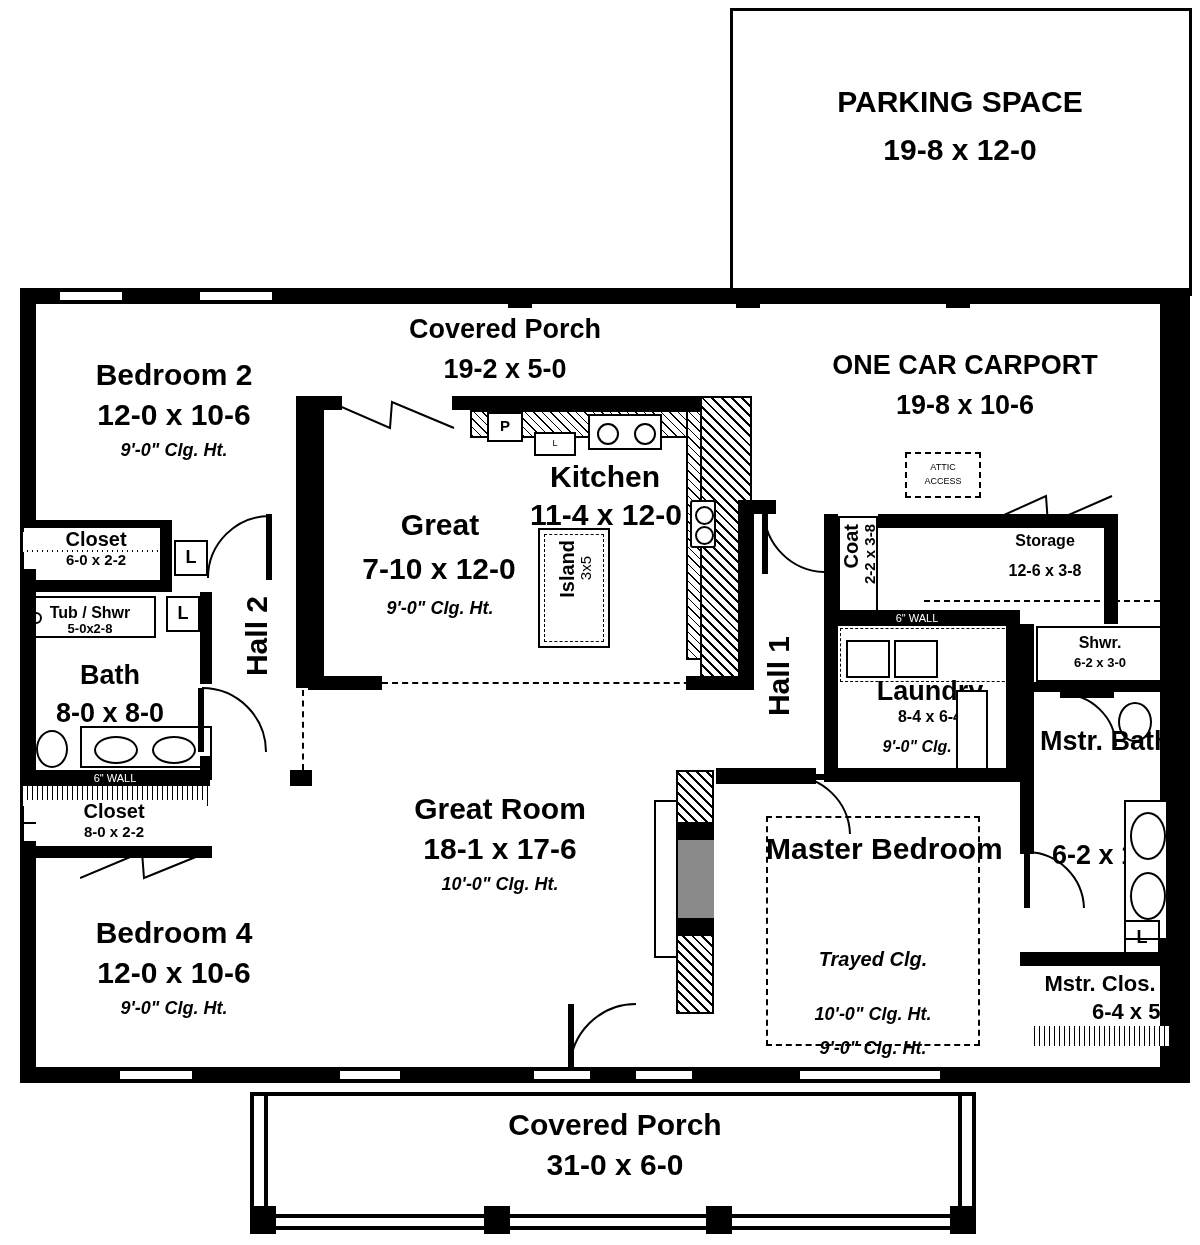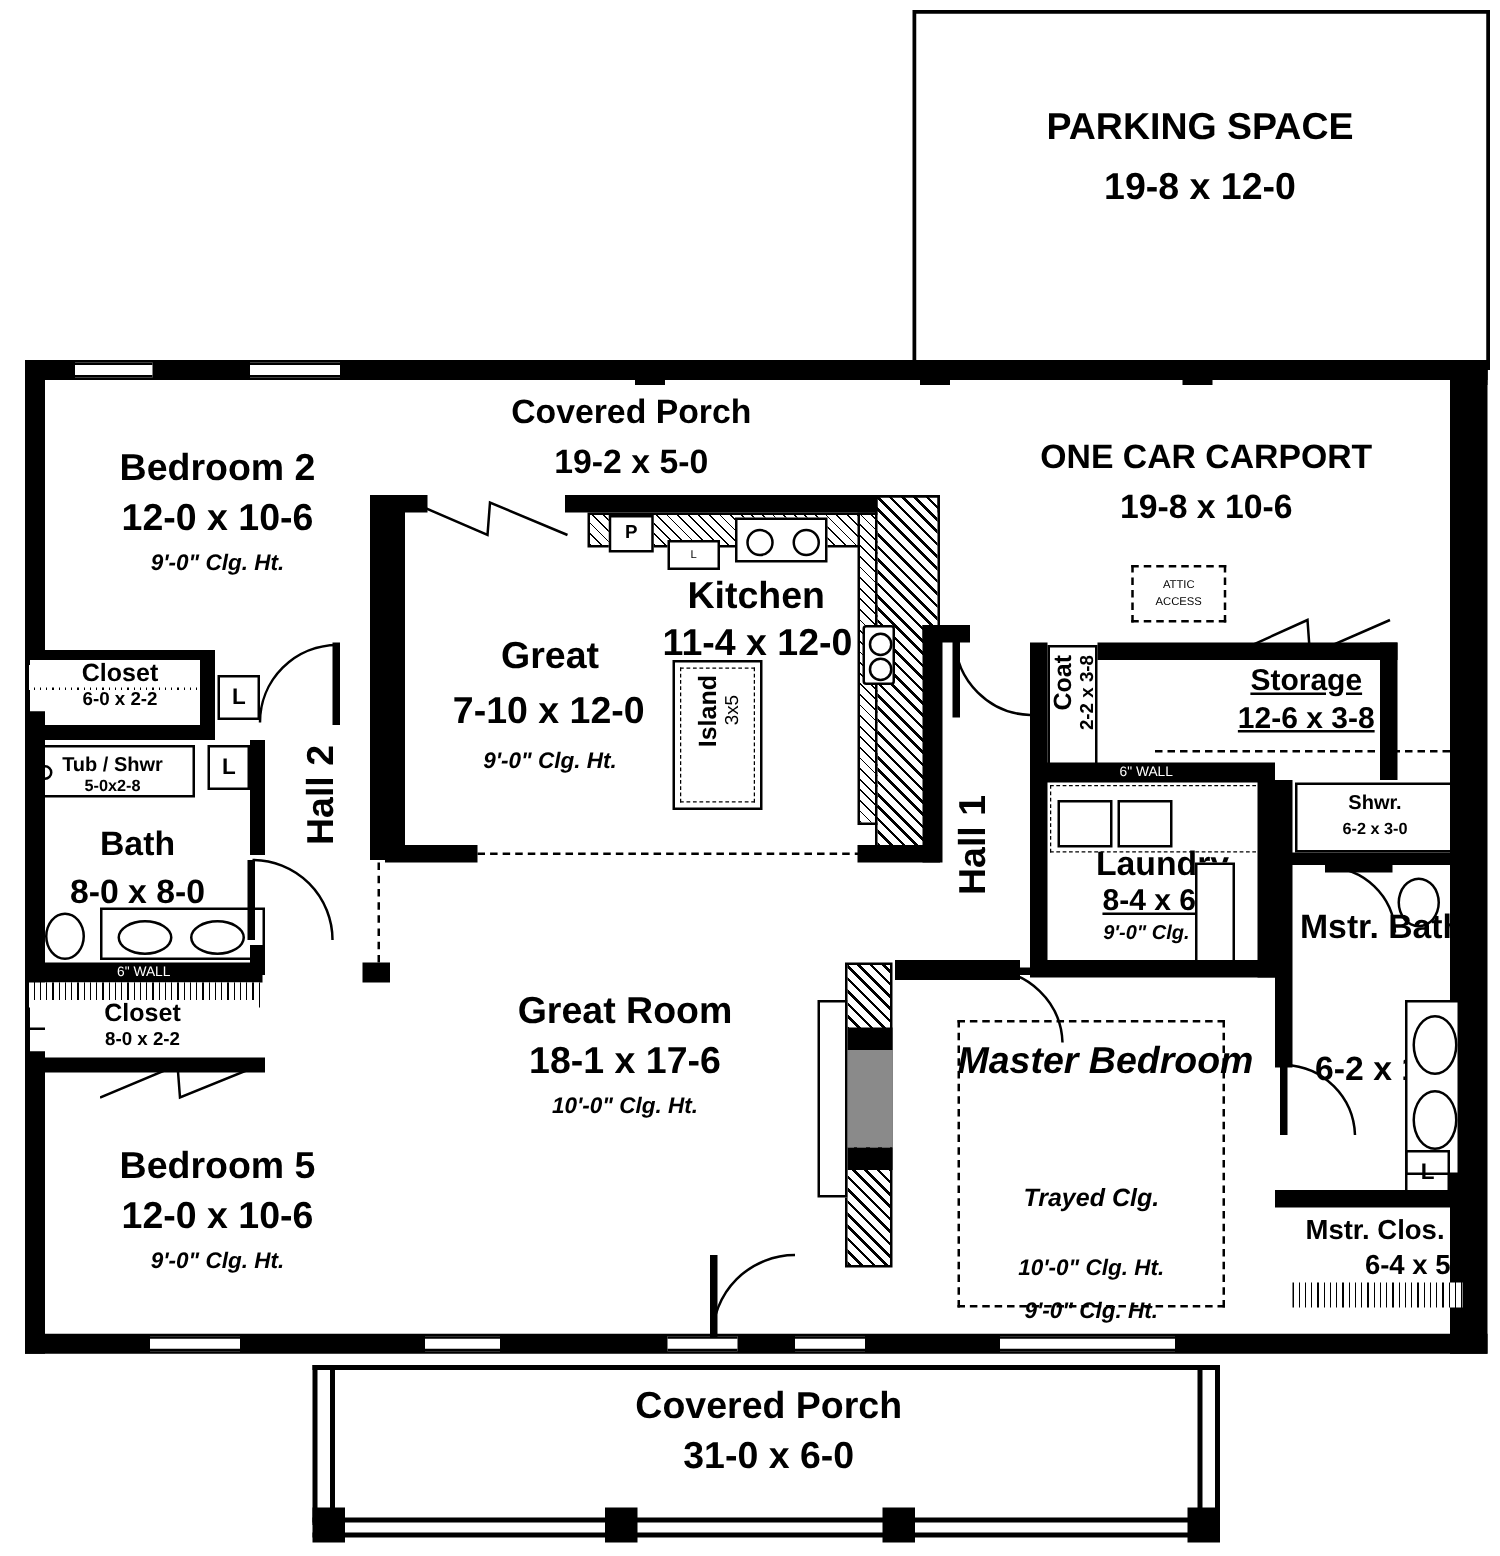--- a/index.html
+++ b/index.html
@@ -6,21 +6,21 @@
   body{font-family:"Liberation Sans", sans-serif;color:#000;}
   #plan{position:relative;width:1200px;height:1245px;background:#fff;overflow:hidden;}
   .wall{position:absolute;background:#000;}
   .thin{position:absolute;background:#000;}
   .box{position:absolute;border:3px solid #000;box-sizing:border-box;background:transparent;}
   .boxthin{position:absolute;border:2px solid #000;box-sizing:border-box;background:transparent;}
   .lbl{position:absolute;text-align:center;line-height:1.12;white-space:nowrap;}
   .name{font-weight:bold;}
   .s30{font-size:30px;}
   .s27{font-size:27px;}
-  .s24{font-size:24px;text-decoration:underline;}
+  .s24{font-size:16px;}
   .s22{font-size:22px;}
   .s20{font-size:20px;}
   .s18{font-size:18px;}
   .s16{font-size:16px;}
   .s15{font-size:15px;}
   .s13{font-size:13px;}
   .s11{font-size:11px;}
   .s9{font-size:9px;}
   .ital{font-style:italic;font-weight:bold;}
   .vert{writing-mode:vertical-rl;transform:rotate(180deg);}
@@ -165,21 +165,21 @@
   <div class="wall" style="left:20px;top:846px;width:192px;height:12px;"></div>
   <svg style="position:absolute;left:80px;top:848px;width:130px;height:40px;">
     <path d="M0,30 L62,4 L64,30 L128,4" stroke="#000" stroke-width="2" fill="none"></path>
   </svg>
 
   <div class="wall" style="left:296px;top:396px;width:16px;height:292px;"></div>
   <div class="wall" style="left:290px;top:770px;width:22px;height:16px;"></div>
   <div class="dashlinev" style="left:302px;top:690px;height:80px;"></div>
   <div class="lbl name s30 vert" style="left:240px;top:596px;width:40px;">Hall 2</div>
 
-  <div class="lbl name s30" style="left:40px;top:916px;width:268px;">Bedroom 5</div>
+  <div class="lbl name s30" style="left:40px;top:916px;width:268px;">Bedroom 4</div>
   <div class="lbl name s30" style="left:40px;top:956px;width:268px;">12-0 x 10-6</div>
   <div class="lbl ital s18" style="left:40px;top:998px;width:268px;">9'-0" Clg. Ht.</div>
 
   <div class="white" style="left:120px;top:1069px;width:72px;height:12px;border-top:2px solid #000;border-bottom:2px solid #000;box-sizing:border-box;"></div>
   <div class="white" style="left:340px;top:1069px;width:60px;height:12px;border-top:2px solid #000;border-bottom:2px solid #000;box-sizing:border-box;"></div>
   <div class="white" style="left:534px;top:1069px;width:56px;height:12px;border-top:2px solid #000;border-bottom:2px solid #000;box-sizing:border-box;"></div>
   <div class="white" style="left:636px;top:1069px;width:56px;height:12px;border-top:2px solid #000;border-bottom:2px solid #000;box-sizing:border-box;"></div>
   <div class="white" style="left:800px;top:1069px;width:140px;height:12px;border-top:2px solid #000;border-bottom:2px solid #000;box-sizing:border-box;"></div>
 
   <svg style="position:absolute;left:566px;top:1000px;width:72px;height:72px;">
@@ -266,21 +266,21 @@
     <path d="M4,2 A58,58 0 0 1 60,58" stroke="#000" stroke-width="2" fill="none"></path>
     <rect x="0" y="0" width="6" height="58" fill="#000"></rect>
   </svg>
 
   <div class="wall" style="left:1020px;top:952px;width:150px;height:14px;"></div>
   <div class="lbl name s22" style="left:1020px;top:972px;width:160px;">Mstr. Clos.</div>
   <div class="lbl name s22" style="left:1020px;top:1000px;width:160px;text-align:right;">6-4 x 5-7</div>
   <div class="hatchv" style="left:1034px;top:1026px;width:136px;height:20px;"></div>
 
   <div class="dash" style="left:766px;top:816px;width:214px;height:230px;border-width:2px;"></div>
-  <div class="lbl name s30" style="left:766px;top:832px;width:214px;font-style:italic;">Master Bedroom</div>
+  <div class="lbl name s30" style="left:766px;top:832px;width:214px;">Master Bedroom</div>
   <div class="lbl ital s20" style="left:766px;top:948px;width:214px;">Trayed Clg.</div>
   <div class="lbl ital s18" style="left:766px;top:1004px;width:214px;">10'-0" Clg. Ht.</div>
   <div class="lbl ital s18" style="left:766px;top:1038px;width:214px;">9'-0" Clg. Ht.</div>
 
   <div class="thin" style="left:250px;top:1092px;width:726px;height:4px;"></div>
   <div class="thin" style="left:250px;top:1092px;width:4px;height:128px;"></div>
   <div class="thin" style="left:972px;top:1092px;width:4px;height:128px;"></div>
   <div class="thin" style="left:264px;top:1092px;width:4px;height:128px;"></div>
   <div class="thin" style="left:958px;top:1092px;width:4px;height:128px;"></div>
   <div class="thin" style="left:250px;top:1214px;width:726px;height:4px;"></div>

